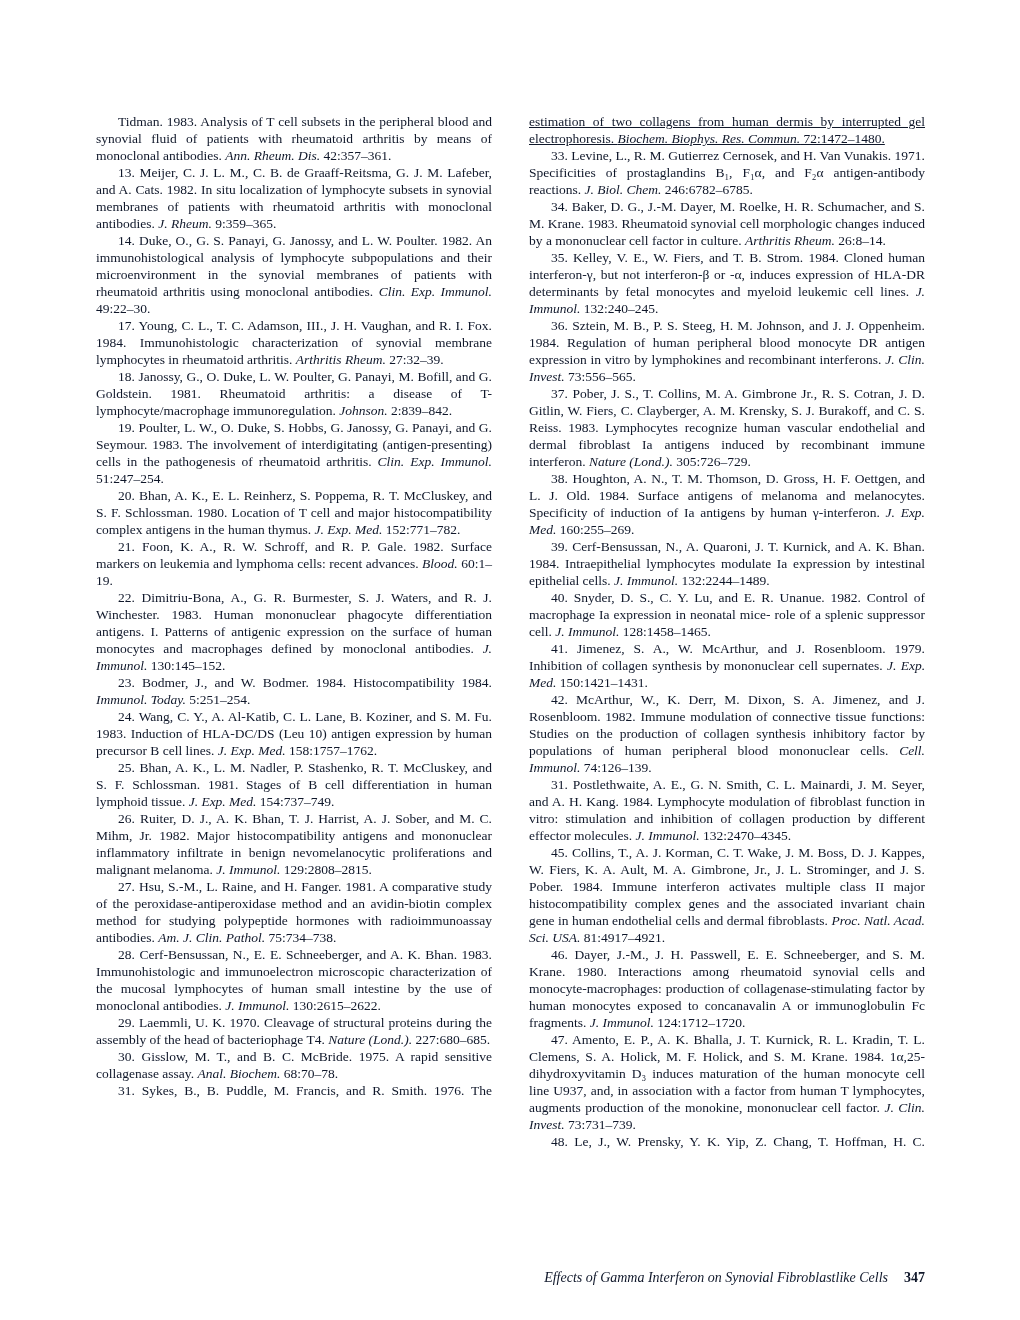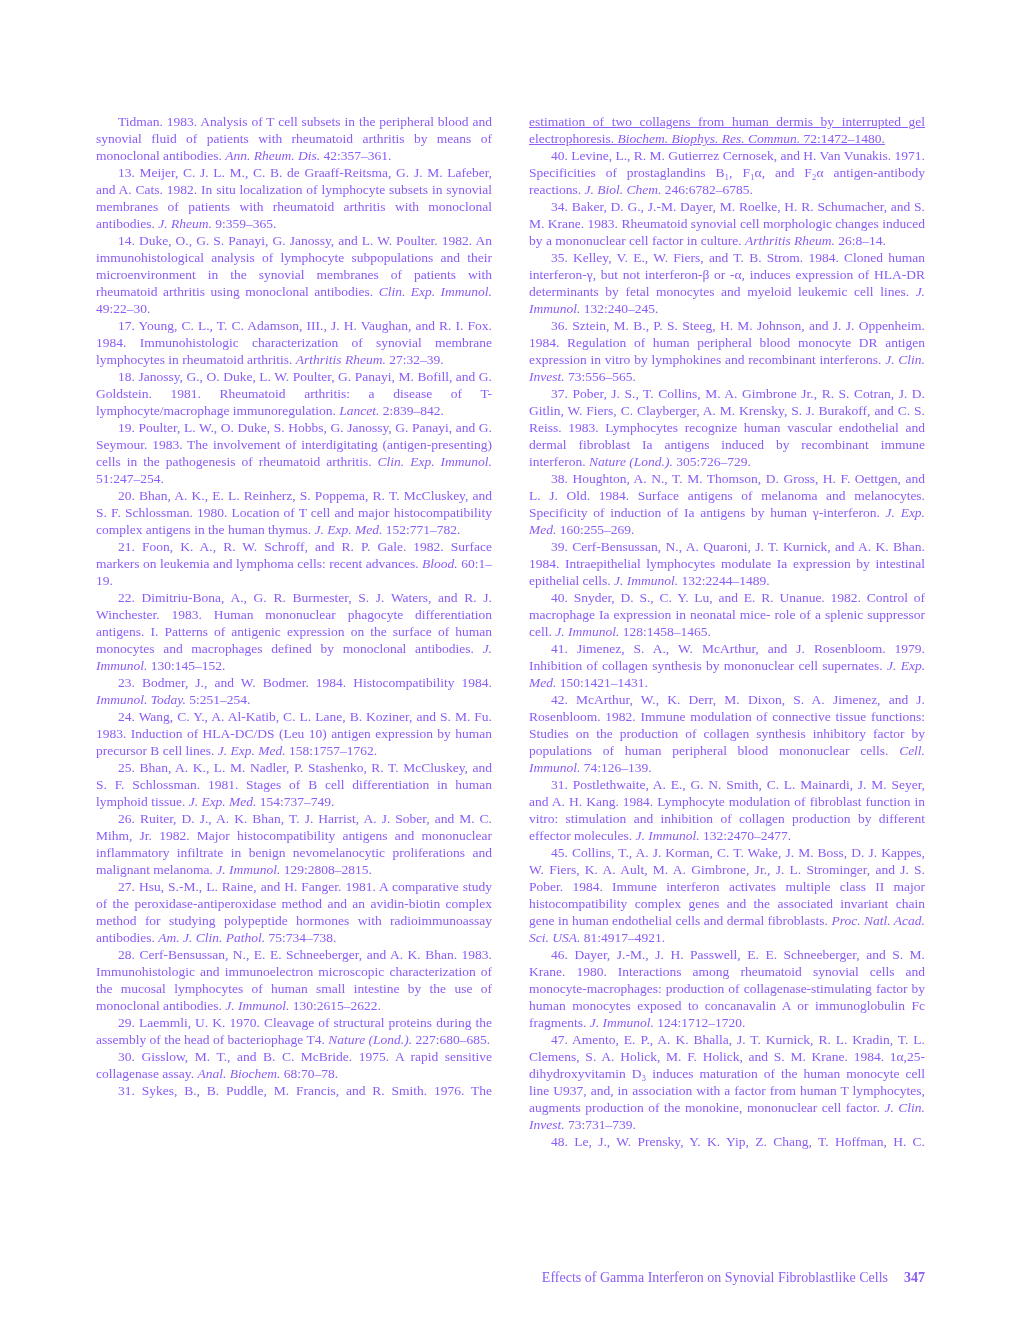--- a/index.html
+++ b/index.html
@@ -6,21 +6,21 @@
     margin: 0;
     padding: 0;
     background: #ffffff;
   }
   .page {
     position: relative;
     width: 1020px;
     height: 1320px;
     background: #ffffff;
     font-family: "Liberation Serif", serif;
-    color: #8b5cf6;
+    color: #0f172a;
     overflow: hidden;
     margin: 0 auto;
   }
   .columns {
     position: absolute;
     top: 113px;
     left: 96px;
     display: flex;
     gap: 37px;
   }
@@ -45,64 +45,65 @@
     font-style: italic;
   }
   .footer {
     position: absolute;
     top: 1270px;
     right: 95px;
     font-size: 14px;
     white-space: nowrap;
   }
   .running-title {
+    font-style: italic;
   }
   .page-number {
     font-weight: bold;
     margin-left: 16px;
   }
 </style>
 </head>
 <body>
 
 <div class="page">
   <div class="columns">
     <div class="col">
         <p class="ref"><span>Tidman. 1983. Analysis of T cell subsets in the peripheral blood and synovial fluid of patients with rheumatoid arthritis by means of monoclonal antibodies. </span><span class="it">Ann. Rheum. Dis.</span><span> 42:357–361.</span></p>
         <p class="ref"><span>13. Meijer, C. J. L. M., C. B. de Graaff-Reitsma, G. J. M. Lafeber, and A. Cats. 1982. In situ localization of lymphocyte subsets in synovial membranes of patients with rheumatoid arthritis with monoclonal antibodies. </span><span class="it">J. Rheum.</span><span> 9:359–365.</span></p>
         <p class="ref"><span>14. Duke, O., G. S. Panayi, G. Janossy, and L. W. Poulter. 1982. An immunohistological analysis of lymphocyte subpopulations and their microenvironment in the synovial membranes of patients with rheumatoid arthritis using monoclonal antibodies. </span><span class="it">Clin. Exp. Immunol.</span><span> 49:22–30.</span></p>
         <p class="ref"><span>17. Young, C. L., T. C. Adamson, III., J. H. Vaughan, and R. I. Fox. 1984. Immunohistologic characterization of synovial membrane lymphocytes in rheumatoid arthritis. </span><span class="it">Arthritis Rheum.</span><span> 27:32–39.</span></p>
-        <p class="ref"><span>18. Janossy, G., O. Duke, L. W. Poulter, G. Panayi, M. Bofill, and G. Goldstein. 1981. Rheumatoid arthritis: a disease of T-lymphocyte/macrophage immunoregulation. </span><span class="it">Lancet.</span><span> 2:839–842.</span></p>
+        <p class="ref"><span>18. Janossy, G., O. Duke, L. W. Poulter, G. Panayi, M. Bofill, and G. Goldstein. 1981. Rheumatoid arthritis: a disease of T-lymphocyte/macrophage immunoregulation. </span><span class="it">Johnson.</span><span> 2:839–842.</span></p>
         <p class="ref"><span>19. Poulter, L. W., O. Duke, S. Hobbs, G. Janossy, G. Panayi, and G. Seymour. 1983. The involvement of interdigitating (antigen-presenting) cells in the pathogenesis of rheumatoid arthritis. </span><span class="it">Clin. Exp. Immunol.</span><span> 51:247–254.</span></p>
         <p class="ref"><span>20. Bhan, A. K., E. L. Reinherz, S. Poppema, R. T. McCluskey, and S. F. Schlossman. 1980. Location of T cell and major histocompatibility complex antigens in the human thymus. </span><span class="it">J. Exp. Med.</span><span> 152:771–782.</span></p>
         <p class="ref"><span>21. Foon, K. A., R. W. Schroff, and R. P. Gale. 1982. Surface markers on leukemia and lymphoma cells: recent advances. </span><span class="it">Blood.</span><span> 60:1–19.</span></p>
         <p class="ref"><span>22. Dimitriu-Bona, A., G. R. Burmester, S. J. Waters, and R. J. Winchester. 1983. Human mononuclear phagocyte differentiation antigens. I. Patterns of antigenic expression on the surface of human monocytes and macrophages defined by monoclonal antibodies. </span><span class="it">J. Immunol.</span><span> 130:145–152.</span></p>
         <p class="ref"><span>23. Bodmer, J., and W. Bodmer. 1984. Histocompatibility 1984. </span><span class="it">Immunol. Today.</span><span> 5:251–254.</span></p>
         <p class="ref"><span>24. Wang, C. Y., A. Al-Katib, C. L. Lane, B. Koziner, and S. M. Fu. 1983. Induction of HLA-DC/DS (Leu 10) antigen expression by human precursor B cell lines. </span><span class="it">J. Exp. Med.</span><span> 158:1757–1762.</span></p>
         <p class="ref"><span>25. Bhan, A. K., L. M. Nadler, P. Stashenko, R. T. McCluskey, and S. F. Schlossman. 1981. Stages of B cell differentiation in human lymphoid tissue. </span><span class="it">J. Exp. Med.</span><span> 154:737–749.</span></p>
         <p class="ref"><span>26. Ruiter, D. J., A. K. Bhan, T. J. Harrist, A. J. Sober, and M. C. Mihm, Jr. 1982. Major histocompatibility antigens and mononuclear inflammatory infiltrate in benign nevomelanocytic proliferations and malignant melanoma. </span><span class="it">J. Immunol.</span><span> 129:2808–2815.</span></p>
         <p class="ref"><span>27. Hsu, S.-M., L. Raine, and H. Fanger. 1981. A comparative study of the peroxidase-antiperoxidase method and an avidin-biotin complex method for studying polypeptide hormones with radioimmunoassay antibodies. </span><span class="it">Am. J. Clin. Pathol.</span><span> 75:734–738.</span></p>
         <p class="ref"><span>28. Cerf-Bensussan, N., E. E. Schneeberger, and A. K. Bhan. 1983. Immunohistologic and immunoelectron microscopic characterization of the mucosal lymphocytes of human small intestine by the use of monoclonal antibodies. </span><span class="it">J. Immunol.</span><span> 130:2615–2622.</span></p>
         <p class="ref"><span>29. Laemmli, U. K. 1970. Cleavage of structural proteins during the assembly of the head of bacteriophage T4. </span><span class="it">Nature (Lond.).</span><span> 227:680–685.</span></p>
         <p class="ref"><span>30. Gisslow, M. T., and B. C. McBride. 1975. A rapid sensitive collagenase assay. </span><span class="it">Anal. Biochem.</span><span> 68:70–78.</span></p>
         <p class="ref"><span>31. Sykes, B., B. Puddle, M. Francis, and R. Smith. 1976. The</span></p>
       </div>
     <div class="col">
         <p class="ref no-indent"><span>estimation of two collagens from human dermis by interrupted gel electrophoresis. </span><span class="it">Biochem. Biophys. Res. Commun.</span><span> 72:1472–1480.</span></p>
-        <p class="ref"><span>40. Levine, L., R. M. Gutierrez Cernosek, and H. Van Vunakis. 1971. Specificities of prostaglandins B₁, F₁α, and F₂α antigen-antibody reactions. </span><span class="it">J. Biol. Chem.</span><span> 246:6782–6785.</span></p>
+        <p class="ref"><span>33. Levine, L., R. M. Gutierrez Cernosek, and H. Van Vunakis. 1971. Specificities of prostaglandins B₁, F₁α, and F₂α antigen-antibody reactions. </span><span class="it">J. Biol. Chem.</span><span> 246:6782–6785.</span></p>
         <p class="ref"><span>34. Baker, D. G., J.-M. Dayer, M. Roelke, H. R. Schumacher, and S. M. Krane. 1983. Rheumatoid synovial cell morphologic changes induced by a mononuclear cell factor in culture. </span><span class="it">Arthritis Rheum.</span><span> 26:8–14.</span></p>
         <p class="ref"><span>35. Kelley, V. E., W. Fiers, and T. B. Strom. 1984. Cloned human interferon-γ, but not interferon-β or -α, induces expression of HLA-DR determinants by fetal monocytes and myeloid leukemic cell lines. </span><span class="it">J. Immunol.</span><span> 132:240–245.</span></p>
         <p class="ref"><span>36. Sztein, M. B., P. S. Steeg, H. M. Johnson, and J. J. Oppenheim. 1984. Regulation of human peripheral blood monocyte DR antigen expression in vitro by lymphokines and recombinant interferons. </span><span class="it">J. Clin. Invest.</span><span> 73:556–565.</span></p>
         <p class="ref"><span>37. Pober, J. S., T. Collins, M. A. Gimbrone Jr., R. S. Cotran, J. D. Gitlin, W. Fiers, C. Clayberger, A. M. Krensky, S. J. Burakoff, and C. S. Reiss. 1983. Lymphocytes recognize human vascular endothelial and dermal fibroblast Ia antigens induced by recombinant immune interferon. </span><span class="it">Nature (Lond.).</span><span> 305:726–729.</span></p>
         <p class="ref"><span>38. Houghton, A. N., T. M. Thomson, D. Gross, H. F. Oettgen, and L. J. Old. 1984. Surface antigens of melanoma and melanocytes. Specificity of induction of Ia antigens by human γ-interferon. </span><span class="it">J. Exp. Med.</span><span> 160:255–269.</span></p>
         <p class="ref"><span>39. Cerf-Bensussan, N., A. Quaroni, J. T. Kurnick, and A. K. Bhan. 1984. Intraepithelial lymphocytes modulate Ia expression by intestinal epithelial cells. </span><span class="it">J. Immunol.</span><span> 132:2244–1489.</span></p>
         <p class="ref"><span>40. Snyder, D. S., C. Y. Lu, and E. R. Unanue. 1982. Control of macrophage Ia expression in neonatal mice- role of a splenic suppressor cell. </span><span class="it">J. Immunol.</span><span> 128:1458–1465.</span></p>
         <p class="ref"><span>41. Jimenez, S. A., W. McArthur, and J. Rosenbloom. 1979. Inhibition of collagen synthesis by mononuclear cell supernates. </span><span class="it">J. Exp. Med.</span><span> 150:1421–1431.</span></p>
         <p class="ref"><span>42. McArthur, W., K. Derr, M. Dixon, S. A. Jimenez, and J. Rosenbloom. 1982. Immune modulation of connective tissue functions: Studies on the production of collagen synthesis inhibitory factor by populations of human peripheral blood mononuclear cells. </span><span class="it">Cell. Immunol.</span><span> 74:126–139.</span></p>
-        <p class="ref"><span>31. Postlethwaite, A. E., G. N. Smith, C. L. Mainardi, J. M. Seyer, and A. H. Kang. 1984. Lymphocyte modulation of fibroblast function in vitro: stimulation and inhibition of collagen production by different effector molecules. </span><span class="it">J. Immunol.</span><span> 132:2470–2477.</span></p>
+        <p class="ref"><span>31. Postlethwaite, A. E., G. N. Smith, C. L. Mainardi, J. M. Seyer, and A. H. Kang. 1984. Lymphocyte modulation of fibroblast function in vitro: stimulation and inhibition of collagen production by different effector molecules. </span><span class="it">J. Immunol.</span><span> 132:2470–4345.</span></p>
         <p class="ref"><span>45. Collins, T., A. J. Korman, C. T. Wake, J. M. Boss, D. J. Kappes, W. Fiers, K. A. Ault, M. A. Gimbrone, Jr., J. L. Strominger, and J. S. Pober. 1984. Immune interferon activates multiple class II major histocompatibility complex genes and the associated invariant chain gene in human endothelial cells and dermal fibroblasts. </span><span class="it">Proc. Natl. Acad. Sci. USA.</span><span> 81:4917–4921.</span></p>
         <p class="ref"><span>46. Dayer, J.-M., J. H. Passwell, E. E. Schneeberger, and S. M. Krane. 1980. Interactions among rheumatoid synovial cells and monocyte-macrophages: production of collagenase-stimulating factor by human monocytes exposed to concanavalin A or immunoglobulin Fc fragments. </span><span class="it">J. Immunol.</span><span> 124:1712–1720.</span></p>
         <p class="ref"><span>47. Amento, E. P., A. K. Bhalla, J. T. Kurnick, R. L. Kradin, T. L. Clemens, S. A. Holick, M. F. Holick, and S. M. Krane. 1984. 1α,25-dihydroxyvitamin D₃ induces maturation of the human monocyte cell line U937, and, in association with a factor from human T lymphocytes, augments production of the monokine, mononuclear cell factor. </span><span class="it">J. Clin. Invest.</span><span> 73:731–739.</span></p>
         <p class="ref"><span>48. Le, J., W. Prensky, Y. K. Yip, Z. Chang, T. Hoffman, H. C.</span></p>
       </div>
   </div>
   <div class="footer">
     <span class="running-title">Effects of Gamma Interferon on Synovial Fibroblastlike Cells</span><span class="page-number">347</span>
   </div>
 </div>

